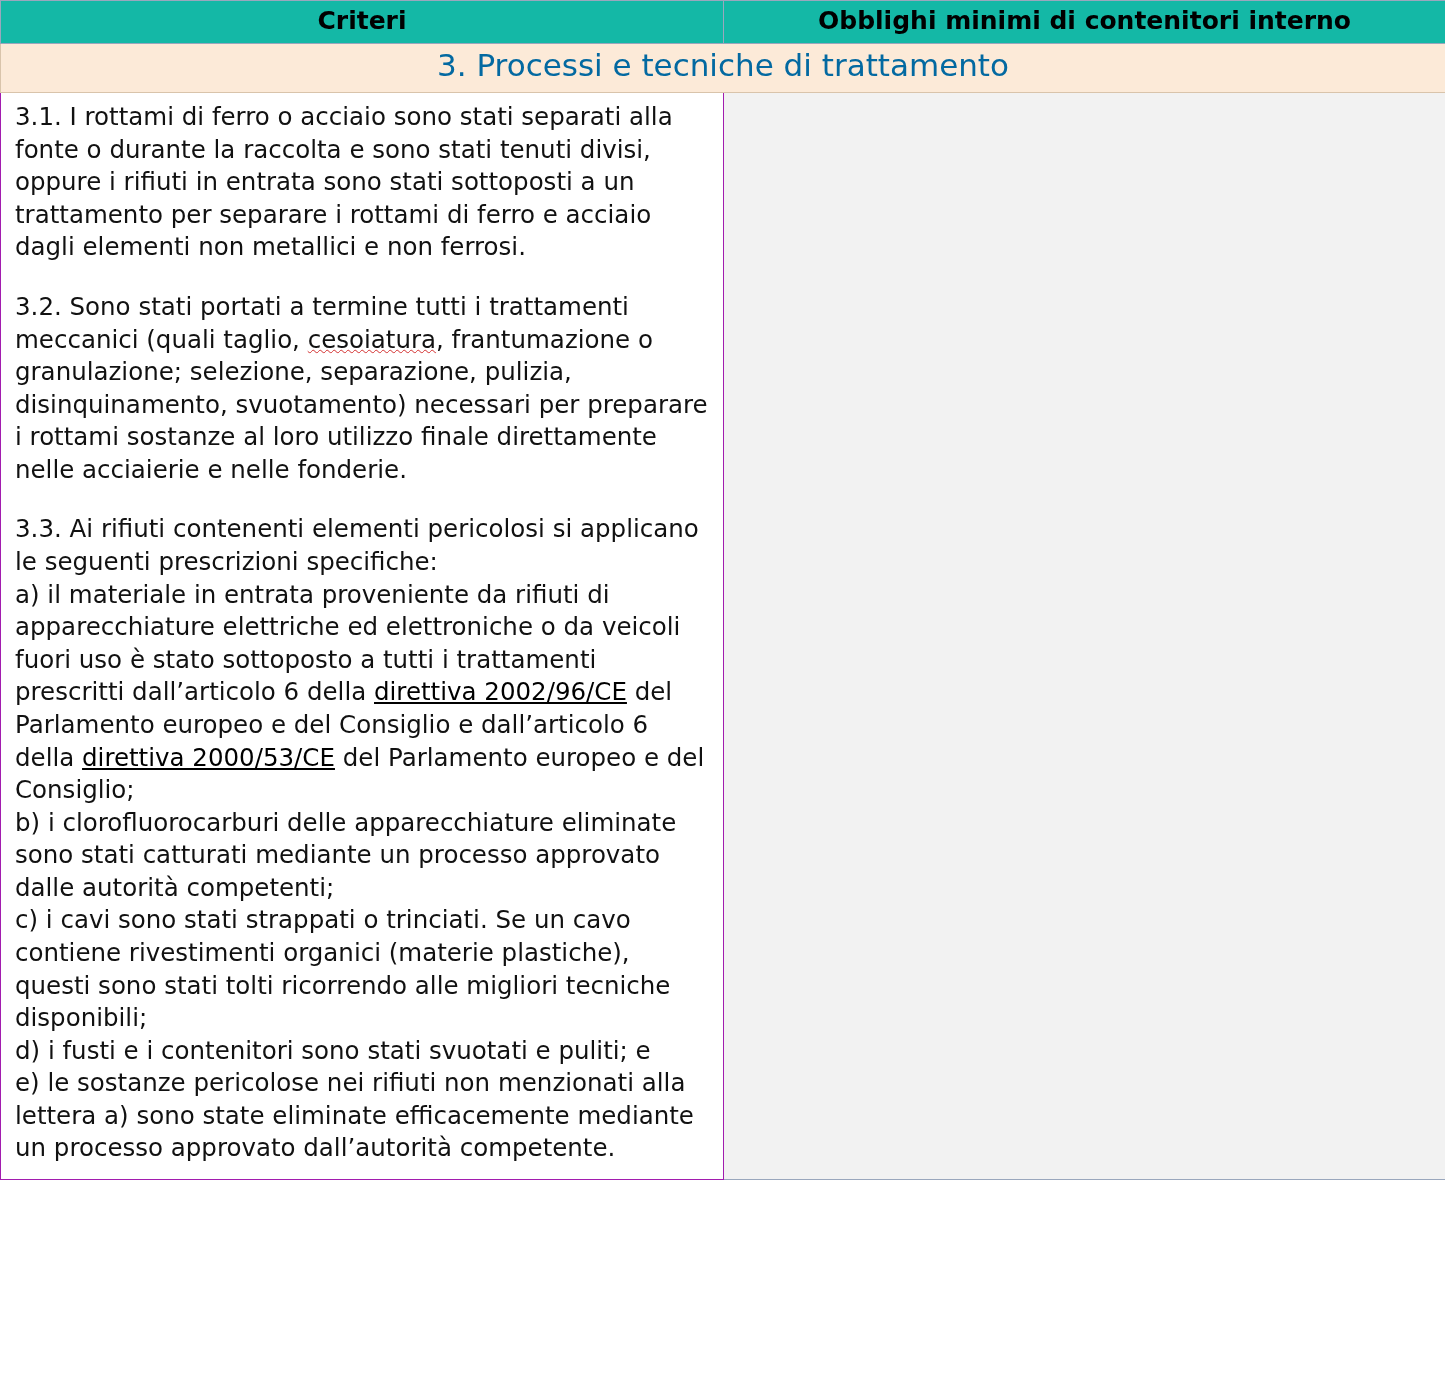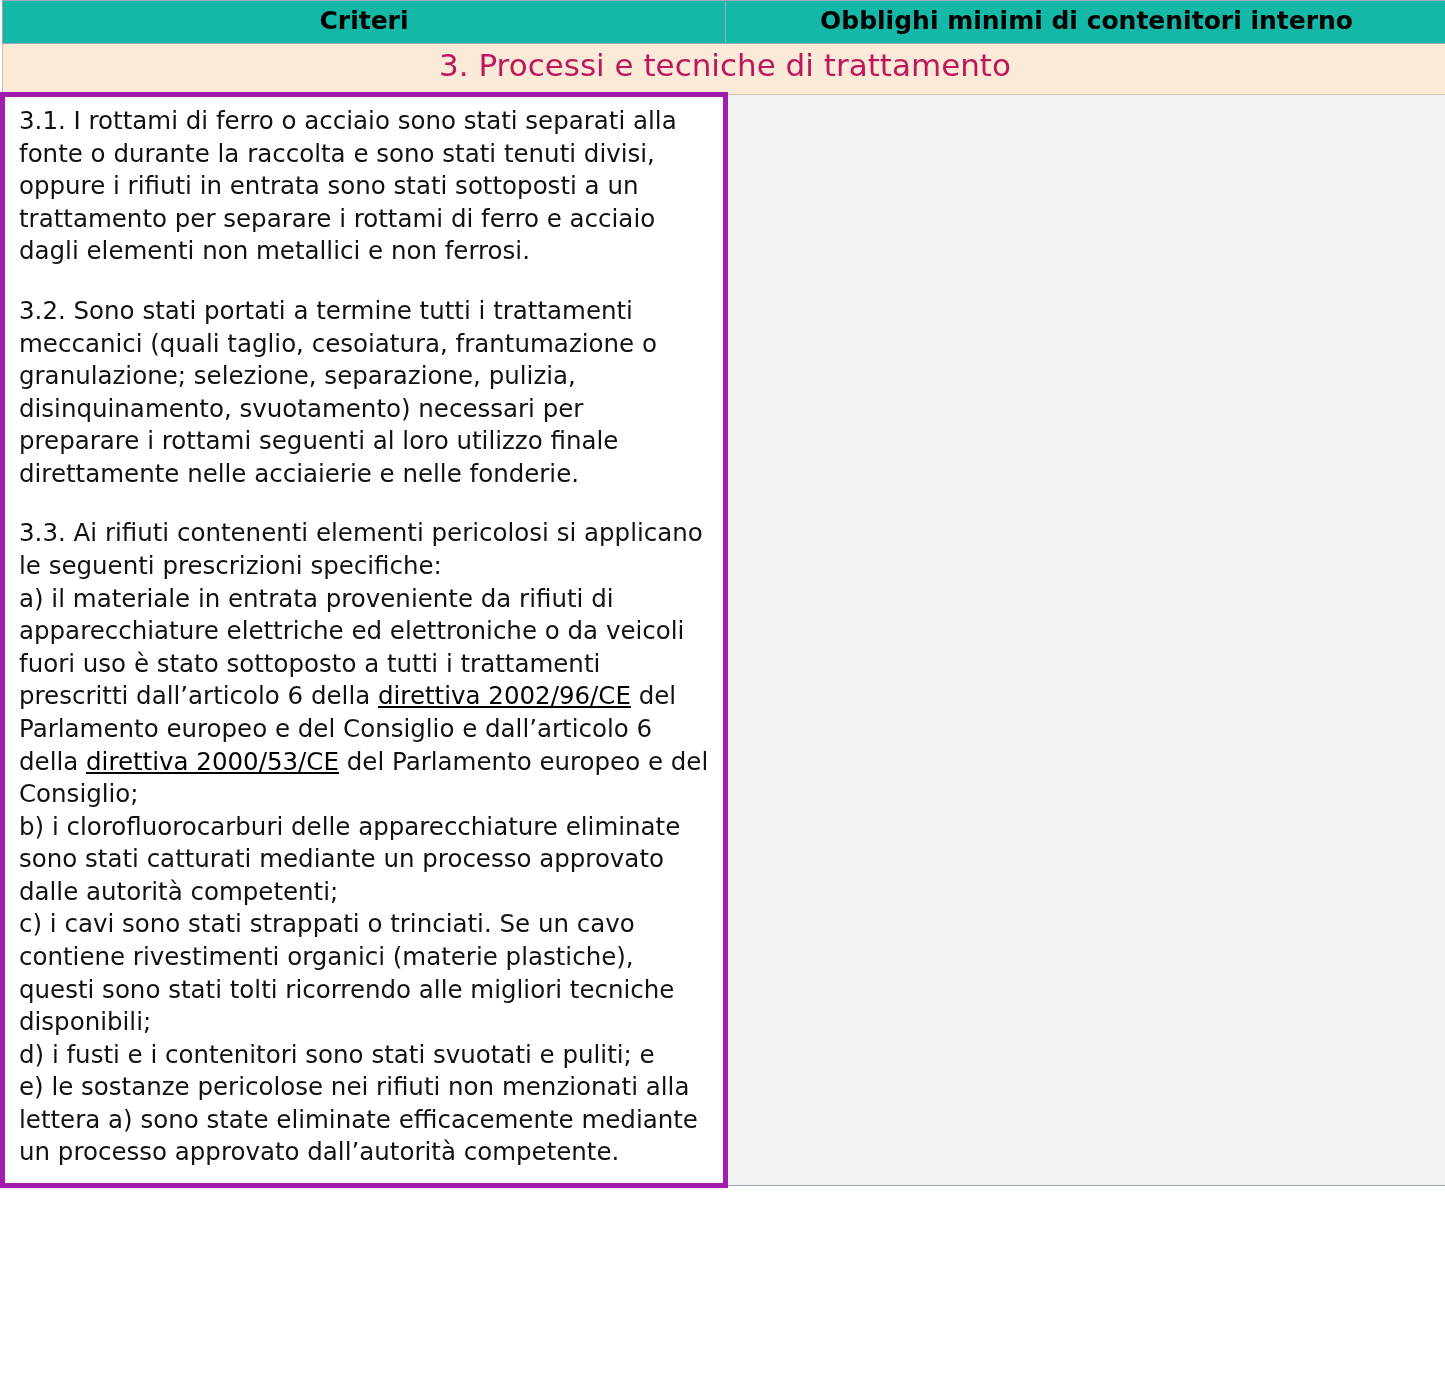--- a/index.html
+++ b/index.html
@@ -32,27 +32,27 @@
     font-family: "DejaVu Sans", "Liberation Sans", sans-serif;
     letter-spacing: 0px;
   }
   td.section-cell {
     background: #fcead8;
     border: 1px solid #d9c4ab;
     text-align: center;
     padding: 4px 6px 10px 6px;
   }
   .section-title {
-    color: #be185d;
+    color: #0369a1;
     font-size: 31px;
     font-weight: normal;
     line-height: 1.1;
   }
   td.body-cell {
-    border: 5px solid #a21caf;
+    border: 1px solid #a21caf;
     vertical-align: top;
     padding: 8px 14px 14px 14px;
     background: #ffffff;
   }
   td.empty-cell {
     border: 1px solid #9aa7bd;
     background: #f2f2f2;
     vertical-align: top;
   }
   .crit-block {
@@ -64,20 +64,21 @@
     margin: 0 0 27px 0;
     white-space: pre-wrap;
   }
   .crit-para:last-child { margin-bottom: 0; }
   .crit-line { display: block; }
   a.doc-link {
     color: #000000;
     text-decoration: underline;
   }
   .spellcheck {
+    text-decoration: underline;
     text-decoration-style: wavy;
     text-decoration-color: #d33030;
     text-decoration-thickness: 1px;
   }
 </style>
 </head>
 <body>
 
 <table class="doc-table">
   <colgroup>
@@ -95,21 +96,21 @@
       <td class="section-cell" colspan="2">
         <span class="section-title">3. Processi e tecniche di trattamento</span>
       </td>
     </tr>
     <tr>
       <td class="body-cell">
         <div class="crit-block">
 
           <p class="crit-para">3.1. I rottami di ferro o acciaio sono stati separati alla fonte o durante la raccolta e sono stati tenuti divisi, oppure i rifiuti in entrata sono stati sottoposti a un trattamento per separare i rottami di ferro e acciaio dagli elementi non metallici e non ferrosi.</p>
 
-          <p class="crit-para"><span>3.2. Sono stati portati a termine tutti i trattamenti meccanici (quali taglio, </span><span class="spellcheck">cesoiatura</span><span>, frantumazione o granulazione; selezione, separazione, pulizia, disinquinamento, svuotamento) necessari per preparare i rottami seguenti al loro utilizzo finale direttamente nelle acciaierie e nelle fonderie.</span></p>
+          <p class="crit-para"><span>3.2. Sono stati portati a termine tutti i trattamenti meccanici (quali taglio, </span><span class="spellcheck">cesoiatura</span><span>, frantumazione o granulazione; selezione, separazione, pulizia, disinquinamento, svuotamento) necessari per preparare i rottami sostanze al loro utilizzo finale direttamente nelle acciaierie e nelle fonderie.</span></p>
 
           <p class="crit-para"><span class="crit-line">3.3. Ai rifiuti contenenti elementi pericolosi si applicano le seguenti prescrizioni specifiche:</span><span>a) il materiale in entrata proveniente da rifiuti di apparecchiature elettriche ed elettroniche o da veicoli fuori uso è stato sottoposto a tutti i trattamenti prescritti dall’articolo 6 della </span><a class="doc-link" href="#">direttiva 2002/96/CE</a><span> del Parlamento europeo e del Consiglio e dall’articolo 6 della </span><a class="doc-link" href="#">direttiva 2000/53/CE</a><span> del Parlamento europeo e del Consiglio;</span><span class="crit-line">b) i clorofluorocarburi delle apparecchiature eliminate sono stati catturati mediante un processo approvato dalle autorità competenti;</span><span class="crit-line">c) i cavi sono stati strappati o trinciati. Se un cavo contiene rivestimenti organici (materie plastiche), questi sono stati tolti ricorrendo alle migliori tecniche disponibili;</span><span class="crit-line">d) i fusti e i contenitori sono stati svuotati e puliti; e</span><span class="crit-line">e) le sostanze pericolose nei rifiuti non menzionati alla lettera a) sono state eliminate efficacemente mediante un processo approvato dall’autorità competente.</span></p>
 
         </div>
       </td>
       <td class="empty-cell"></td>
     </tr>
   </tbody>
 </table>
 

